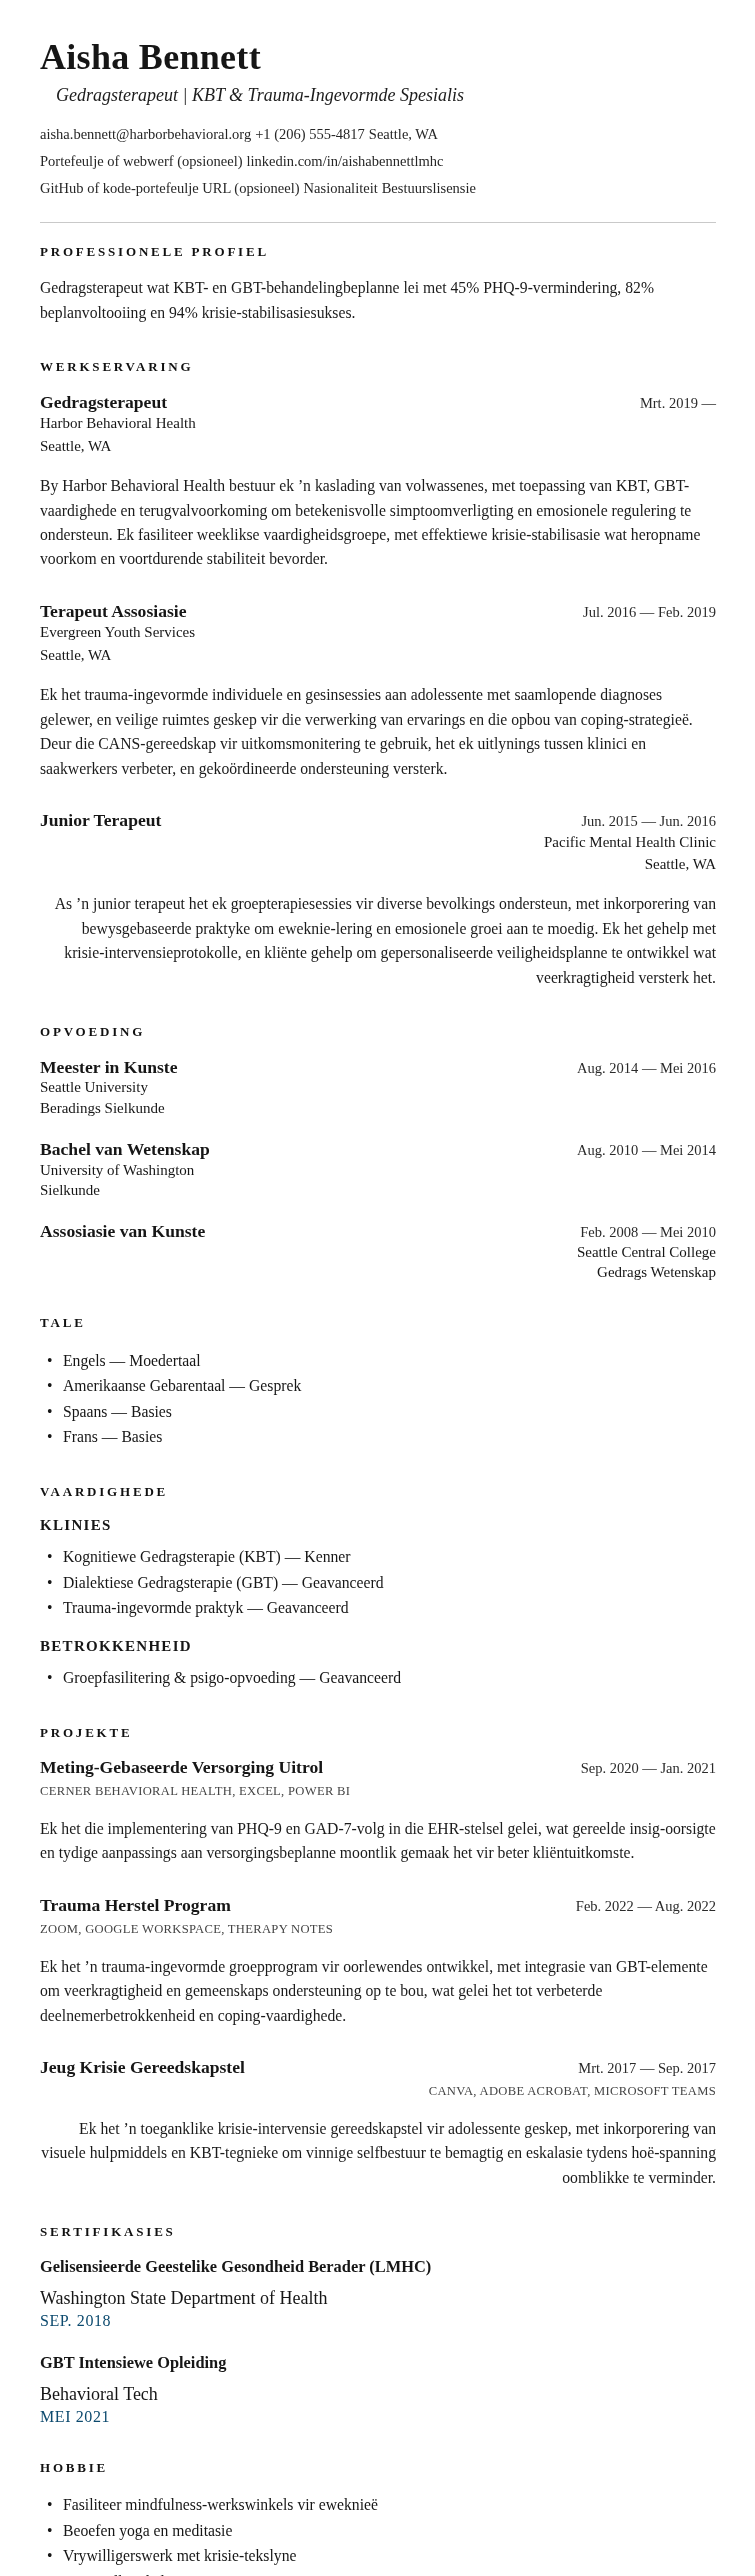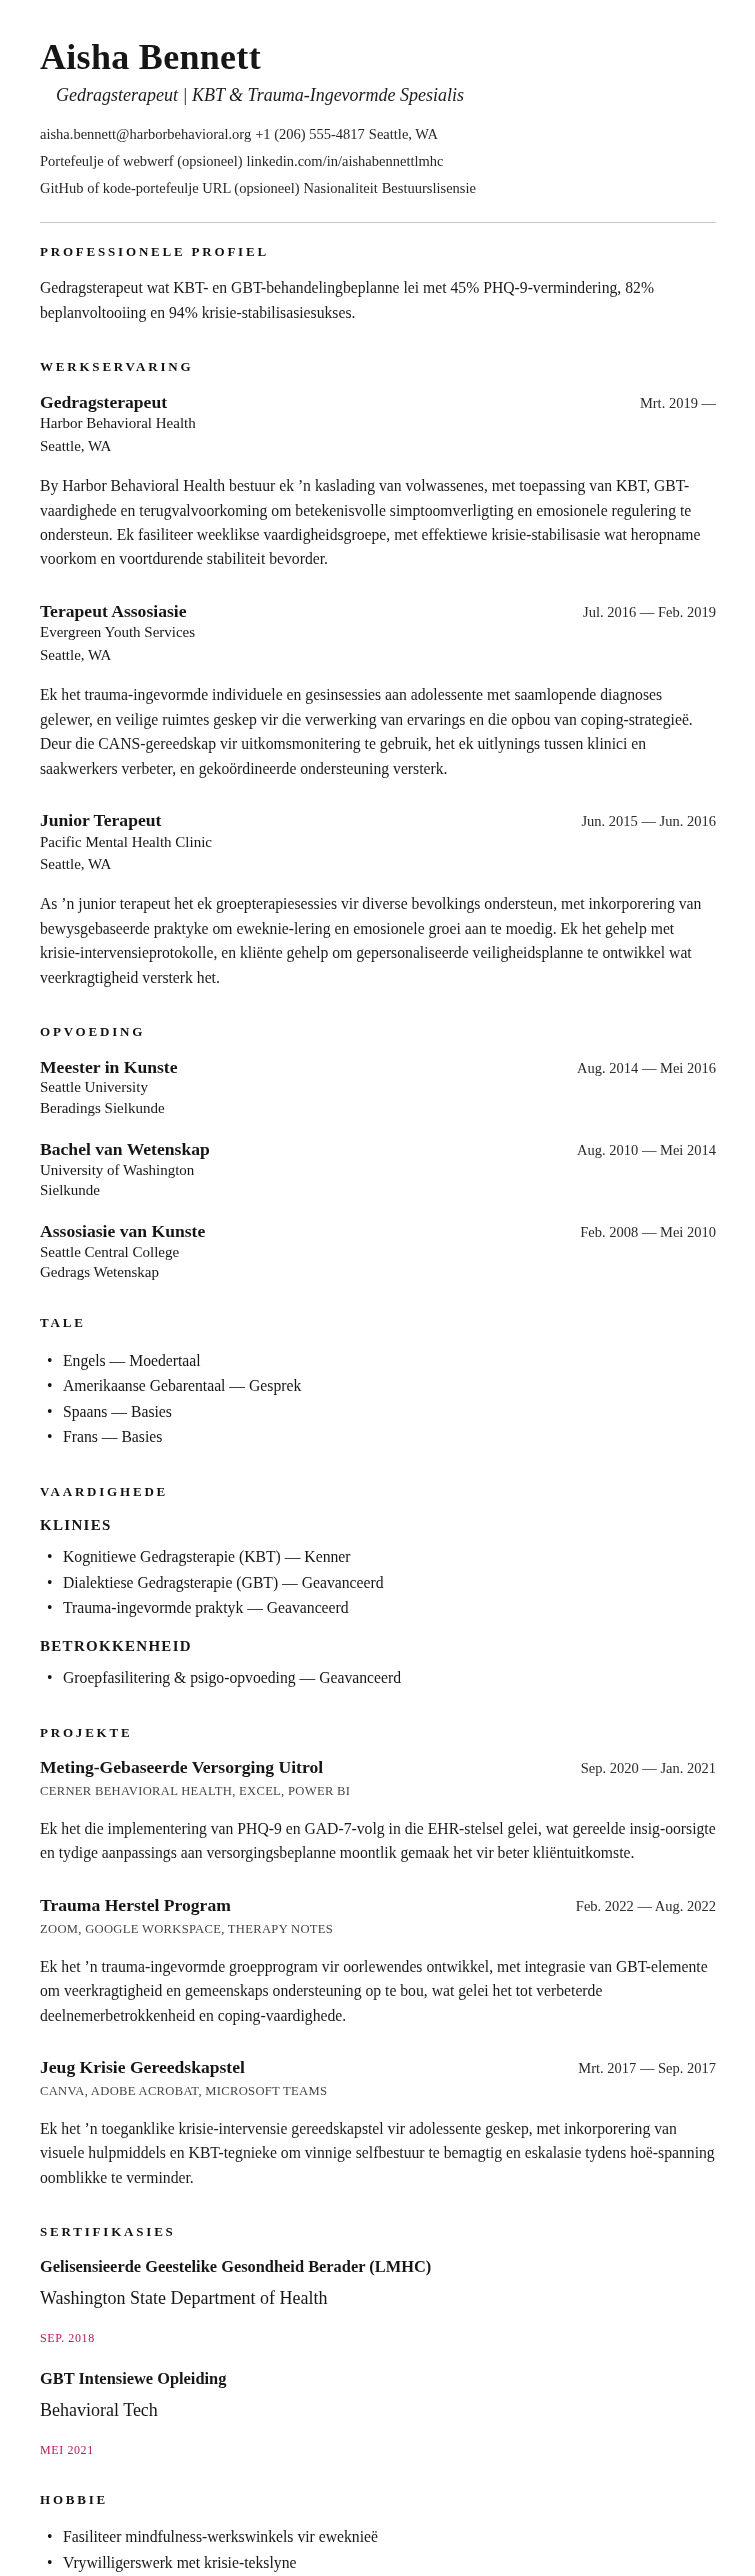--- a/index.html
+++ b/index.html
@@ -17,21 +17,21 @@
   .contact-row span { white-space: nowrap; }
 
   .rule { border: none; border-top: 0.6px solid #c9c9c9; margin: 25px 0 0; }
 
   .section-heading { font-size: 13px; font-weight: 700; letter-spacing: 2.8px; margin: 34px 0 16.4px; color: #111; }
   .section-profile .section-heading { margin-top: 21.4px; }
 
   .profile-text, .entry-desc { font-size: 15.7px; line-height: 1.56; margin: 0; color: #1b1b1b; }
 
   .entry { margin-bottom: 29px; }
-  .entry:last-child { margin-bottom: 0; }
+  .entry:last-child { margin-bottom: 0; text-align: right; }
   .entry-head { display: flex; justify-content: space-between; align-items: baseline; }
   .entry-title { font-size: 17.6px; font-weight: 700; margin: 0; }
   .entry-dates { font-size: 14.5px; color: #2a2a2a; white-space: nowrap; }
   .entry-org { font-size: 15px; margin: 2.5px 0 0; }
   .entry-loc { font-size: 15px; margin: 5.7px 0 0; }
   .entry-desc { margin-top: 19px; }
   .edu-entry { margin-bottom: 21.4px; }
   .edu-entry .entry-org { margin-top: 1.9px; }
   .edu-entry .entry-loc { margin-top: 3.8px; }
 
@@ -39,21 +39,21 @@
   .bullets { list-style: none; margin: 0 0 7.6px; padding: 0; font-size: 15.7px; line-height: 1.62; }
   .bullets li { padding-left: 23px; position: relative; }
   .bullets li::before { content: "\2022"; position: absolute; left: 7px; }
 
   .tools { font-size: 12.6px; letter-spacing: 0.3px; color: #444; margin: 6.3px 0 0; }
   .project-entry .entry-desc { margin-top: 17.6px; }
 
   .cert { margin-bottom: 23px; }
   .cert-name { font-size: 16.4px; font-weight: 700; margin: 0; }
   .cert-issuer { font-size: 18px; margin: 11px 0 0; }
-  .cert-date { font-size: 12px; letter-spacing: 0.6px; color: #be185d; margin: 22px 0 0; }
+  .cert-date { font-size: 16px; letter-spacing: 0.6px; color: #0c4a6e; margin: 3px 0 0; }
 </style>
 </head>
 <body>
 
 <div class="page">
 
   <header>
     <h1 class="name">Aisha Bennett</h1>
     <p class="subtitle">Gedragsterapeut | KBT &amp; Trauma-Ingevormde Spesialis</p>
     <div class="contact-row">
@@ -214,20 +214,20 @@
       <h3 class="cert-name">GBT Intensiewe Opleiding</h3>
       <p class="cert-issuer">Behavioral Tech</p>
       <p class="cert-date">MEI 2021</p>
     </article>
   </section>
 
   <section class="section">
     <h2 class="section-heading">HOBBIE</h2>
     <ul class="bullets">
       <li>Fasiliteer mindfulness-werkswinkels vir eweknieë</li>
+      <li>Beoefen yoga en meditasie</li>
       <li>Vrywilligerswerk met krisie-tekslyne</li>
-      <li>Beoefen yoga en meditasie</li>
       <li>Lees sielkunde literatuur</li>
     </ul>
   </section>
 
 </div>
 
 
 </body></html>

